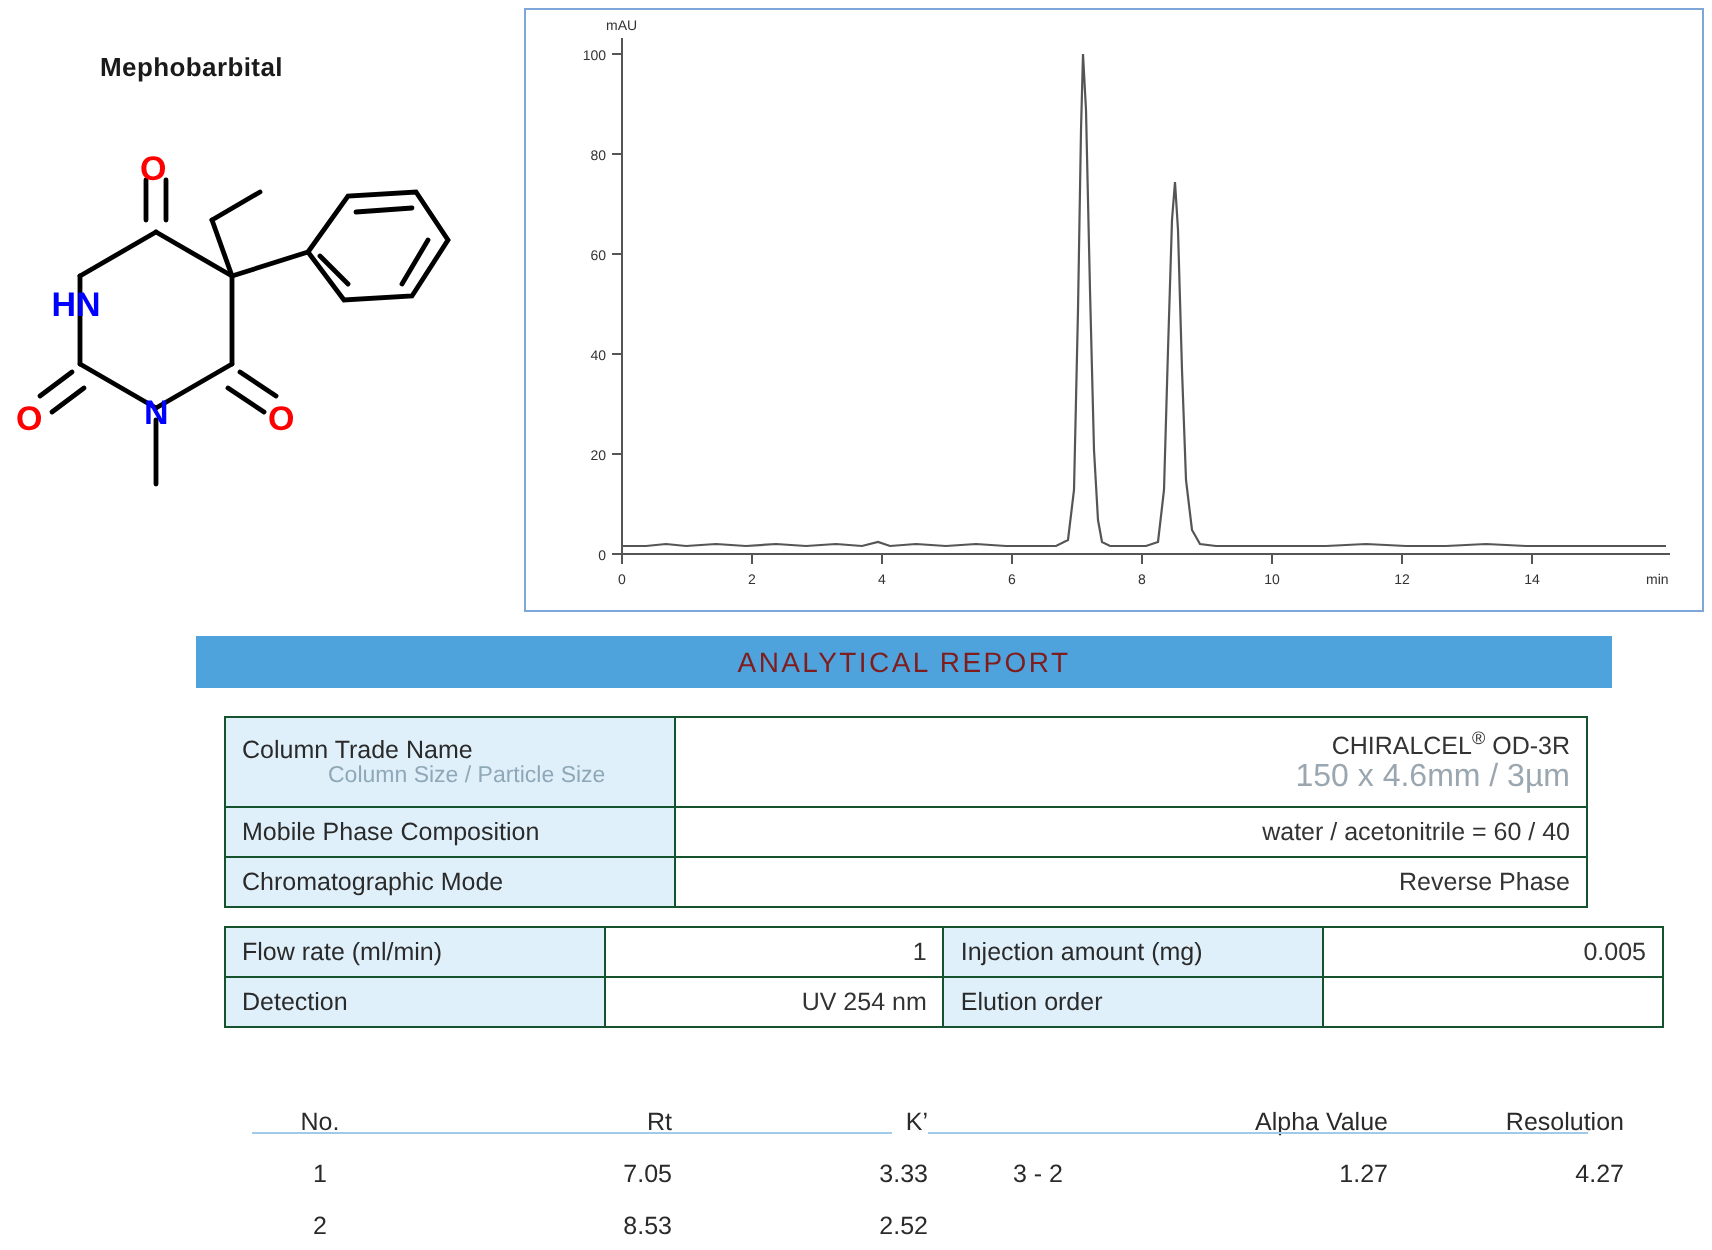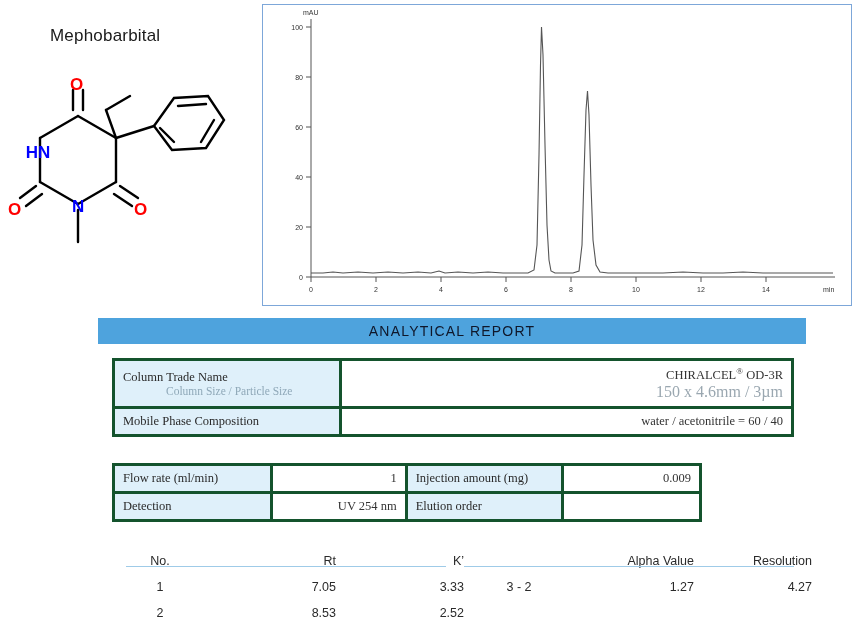--- a/index.html
+++ b/index.html
@@ -24,23 +24,24 @@
   }
 
   #compound-panel {
     position: absolute;
     left: 0; top: 0;
     width: 262px; height: 310px;
   }
   #compound-name {
     position: absolute;
     left: 50px; top: 26px;
-    font-size: 17px;
+    font-size: 13px;
     color: #1a1a1a;
     letter-spacing: 0.2px;
+    font-weight: bold;
   }
   #structure-svg {
     position: absolute;
     left: 8px; top: 58px;
   }
 
   
   #chrom-panel {
     position: absolute;
     left: 262px; top: 4px;
@@ -50,40 +51,39 @@
     box-sizing: border-box;
   }
   #chrom-svg { display: block; }
 
   
   #report-header {
     position: absolute;
     left: 98px; top: 318px;
     width: 708px; height: 26px;
     background: #4ea3dd;
-    color: #0f172a;
+    color: #7f1d1d;
     font-size: 14px;
     letter-spacing: 1.2px;
     display: flex;
     align-items: center;
     justify-content: center;
   }
 
   
   table.rpt {
     position: absolute;
     border-collapse: collapse;
     font-size: 12.5px;
     color: #2a2a2a;
   }
   table.rpt td {
-    border: 3px solid #14532d;
+    border: 1px solid #14532d;
     padding: 5px 8px;
     vertical-align: middle;
-    font-family: Liberation Serif, serif;
   }
   td.lbl {
     background: #dff0fa;
     color: #2a2a2a;
   }
   td.lbl .sub {
     color: #8fa8b8;
     font-size: 11.5px;
     margin-left: 43px;
   }
@@ -96,21 +96,21 @@
   td.val .sub {
     display: block;
     color: #9aa7b0;
     font-size: 16px;
   }
   td.val sup { font-size: 9px; }
 
   #table-main { left: 112px; top: 358px; width: 682px; }
   #table-main td.lbl { width: 208px; }
 
-  #table-params { left: 112px; top: 463px; width: 590px; }
+  #table-params { left: 112px; top: 463px; width: 720px; }
   #table-params td.lbl { width: 180px; }
   #table-params td.val { width: 160px; }
 
   
   #results {
     position: absolute;
     left: 112px; top: 548px;
     width: 700px;
     font-size: 12.5px;
     color: #2a2a2a;
@@ -270,30 +270,34 @@
     </td>
     <td class="val">
       <span>CHIRALCEL</span><sup>®</sup><span> OD-3R</span>
       <span class="sub">150 x 4.6mm / 3µm</span>
     </td>
   </tr>
   <tr>
     <td class="lbl">Mobile Phase Composition</td>
     <td class="val">water / acetonitrile = 60 / 40</td>
   </tr>
+  <tr>
+    <td class="lbl">Chromatographic Mode</td>
+    <td class="val">Reverse Phase</td>
+  </tr>
 </tbody>
   </table>
 
 <table class="rpt" id="table-params">
   <tbody>
       <tr>
     <td class="lbl">Flow rate (ml/min)</td>
     <td class="val">1</td>
     <td class="lbl">Injection amount (mg)</td>
-    <td class="val">0.009</td>
+    <td class="val">0.005</td>
   </tr>
   <tr>
     <td class="lbl">Detection</td>
     <td class="val">UV 254 nm</td>
     <td class="lbl">Elution order</td>
     <td class="val"></td>
   </tr>
 </tbody>
   </table>
 

